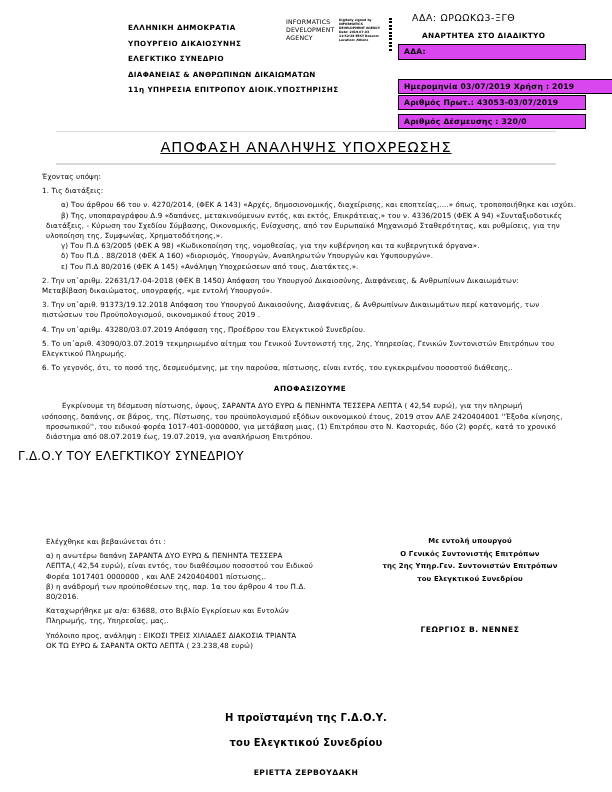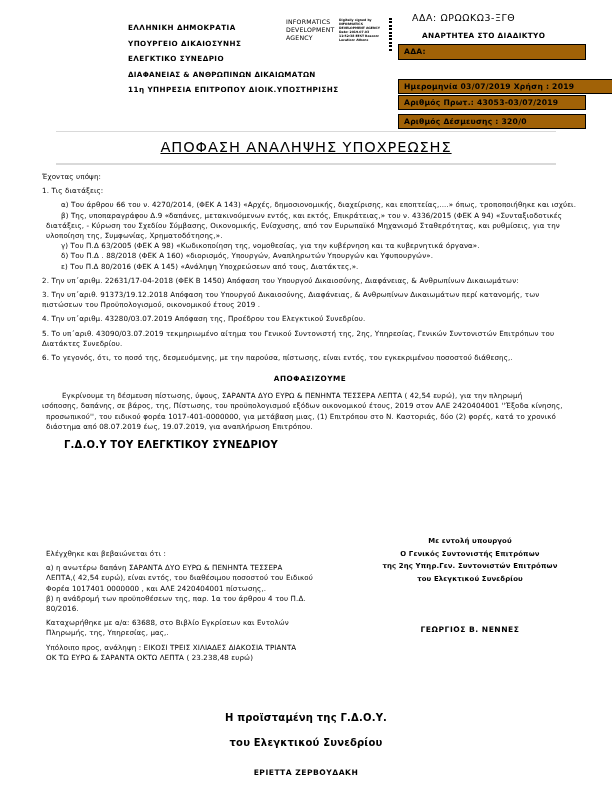--- a/index.html
+++ b/index.html
@@ -108,21 +108,21 @@
   }
   .boxfield {
     position: absolute;
     border: 1px solid #000;
     box-sizing: border-box;
     font-size: 7.6px;
     font-weight: bold;
     letter-spacing: 0.25px;
     padding: 2px 0 0 5px;
     white-space: nowrap;
-    background: #a16207;
+    background: #d946ef;
   }
   #ada-box   { left: 398px; top: 44px;  width: 188px; height: 16px; }
   #date-box  { left: 398px; top: 79px;  width: 224px; height: 15px; }
   #proto-box { left: 398px; top: 95px;  width: 188px; height: 15px; }
   #desm-box  { left: 398px; top: 114px; width: 188px; height: 15px; }
 
   .hrule {
     position: absolute;
     left: 56px;
     top: 131px;
@@ -178,24 +178,24 @@
 
   .center-head {
     text-align: center;
     font-size: 7.3px;
     font-weight: bold;
     letter-spacing: 0.5px;
     width: 612px;
     margin: 4px;
   }
   .sec-head {
-    font-size: 10px;
-    font-weight: bold;
+    font-size: 12px;
+    font-weight: normal;
     letter-spacing: 0.2px;
-    margin-left: 64px;
+    margin-left: 18px;
     white-space: nowrap;
   }
 
   
   .cols {
     position: absolute;
     left: 0;
     top: 535px;
     width: 612px;
   }
@@ -291,46 +291,47 @@
     <div class="gap-s"></div>
     <div class="ln i2">α) Του άρθρου 66 του ν. 4270/2014, (ΦΕΚ Α 143) «Αρχές, δημοσιονομικής, διαχείρισης, και εποπτείας,....» όπως, τροποποιήθηκε και ισχύει.</div>
     <div class="ln i2">β) Της, υποπαραγράφου Δ.9 «δαπάνες, μετακινούμενων εντός, και εκτός, Επικράτειας,» του ν. 4336/2015 (ΦΕΚ    Α 94) «Συνταξιοδοτικές</div>
     <div class="ln i1">διατάξεις, - Κύρωση του Σχεδίου Σύμβασης, Οικονομικής, Ενίσχυσης, από τον Ευρωπαϊκό Μηχανισμό Σταθερότητας, και ρυθμίσεις, για την</div>
     <div class="ln i1">υλοποίηση της, Συμφωνίας, Χρηματοδότησης,».</div>
     <div class="ln i2">γ) Του Π.Δ 63/2005 (ΦΕΚ Α 98) «Κωδικοποίηση της, νομοθεσίας, για την κυβέρνηση και τα κυβερνητικά όργανα».</div>
     <div class="ln i2">δ) Του Π.Δ . 88/2018 (ΦΕΚ Α 160) «διορισμός, Υπουργών, Αναπληρωτών Υπουργών και Υφυπουργών».</div>
     <div class="ln i2">ε) Του Π.Δ 80/2016 (ΦΕΚ Α 145) «Ανάληψη Υποχρεώσεων από τους, Διατάκτες,».</div>
     <div class="gap-s"></div>
     <div class="ln i0">2. Την υπ΄αριθμ. 22631/17-04-2018  (ΦΕΚ Β 1450) Απόφαση του Υπουργού Δικαιοσύνης, Διαφάνειας, &amp; Ανθρωπίνων Δικαιωμάτων:</div>
+    <div class="ln i0">Μεταβίβαση δικαιώματος, υπογραφής, «με εντολή Υπουργού».</div>
     <div class="gap-s"></div>
     <div class="ln i0">3. Την υπ΄αριθ. 91373/19.12.2018 Απόφαση του Υπουργού Δικαιοσύνης, Διαφάνειας, &amp; Ανθρωπίνων Δικαιωμάτων περί κατανομής, των</div>
     <div class="ln i0">πιστώσεων του Προϋπολογισμού, οικονομικού έτους 2019 .</div>
     <div class="gap-s"></div>
     <div class="ln i0">4. Την υπ΄αριθμ. 43280/03.07.2019 Απόφαση της, Προέδρου του Ελεγκτικού Συνεδρίου.</div>
     <div class="gap-s"></div>
     <div class="ln i0">5. Το υπ΄αριθ. 43090/03.07.2019 τεκμηριωμένο αίτημα του Γενικού Συντονιστή της, 2ης, Υπηρεσίας, Γενικών Συντονιστών Επιτρόπων του</div>
-    <div class="ln i0">Διατάκτες Συνεδρίου.</div>
+    <div class="ln i0">Ελεγκτικού Πληρωμής.</div>
     <div class="gap-s"></div>
     <div class="ln i0">6. Το γεγονός, ότι, το ποσό της, δεσμευόμενης, με την παρούσα, πίστωσης, είναι εντός, του εγκεκριμένου ποσοστού διάθεσης,.</div>
 
     <div class="gap-m"></div>
     <div class="center-head">ΑΠΟΦΑΣΙΖΟΥΜΕ</div>
     <div class="gap-s"></div>
     <div class="ln i3">Εγκρίνουμε τη δέσμευση πίστωσης, ύψους, ΣΑΡΑΝΤΑ ΔΥΟ ΕΥΡΩ &amp; ΠΕΝΗΝΤΑ  ΤΕΣΣΕΡΑ ΛΕΠΤΑ ( 42,54 ευρώ), για την πληρωμή</div>
     <div class="ln i0">ισόποσης, δαπάνης, σε βάρος, της, Πίστωσης, του προϋπολογισμού εξόδων   οικονομικού έτους, 2019 στον ΑΛΕ 2420404001 ''Έξοδα κίνησης,</div>
     <div class="ln i1">προσωπικού'', του ειδικού φορέα 1017-401-0000000, για μετάβαση μιας, (1) Επιτρόπου  στο Ν. Καστοριάς, δύο (2) φορές, κατά το χρονικό</div>
     <div class="ln i1">διάστημα από 08.07.2019 έως, 19.07.2019, για αναπλήρωση Επιτρόπου.</div>
 
     <div class="gap-m"></div>
     <div class="sec-head">Γ.Δ.Ο.Υ ΤΟΥ ΕΛΕΓΚΤΙΚΟΥ ΣΥΝΕΔΡΙΟΥ</div>
   </div>
 
   <div class="cols">
 
-    <div style="position:absolute; left:0; top:14px; width:330px;">
+    <div style="position:absolute; left:0; top:2px; width:330px;">
       <div class="ln i1">Ελέγχθηκε και βεβαιώνεται ότι :</div>
       <div class="gap-s"></div>
       <div class="ln i1">α)  η  ανωτέρω  δαπάνη  ΣΑΡΑΝΤΑ  ΔΥΟ  ΕΥΡΩ  &amp;  ΠΕΝΗΝΤΑ  ΤΕΣΣΕΡΑ</div>
       <div class="ln i1">ΛΕΠΤΑ,( 42,54 ευρώ), είναι εντός, του διαθέσιμου ποσοστού  του Ειδικού</div>
       <div class="ln i1">Φορέα 1017401 0000000 , και ΑΛΕ 2420404001 πίστωσης,.</div>
       <div class="ln i1">β) η  ανάδρομή  των  προϋποθέσεων  της, παρ. 1α  του  άρθρου 4 του Π.Δ.</div>
       <div class="ln i1">80/2016.</div>
       <div class="gap-s"></div>
       <div class="ln i1">Καταχωρήθηκε  με  α/α:  63688,  στο  Βιβλίο  Εγκρίσεων  και  Εντολών</div>
       <div class="ln i1">Πληρωμής, της, Υπηρεσίας, μας,.</div>

